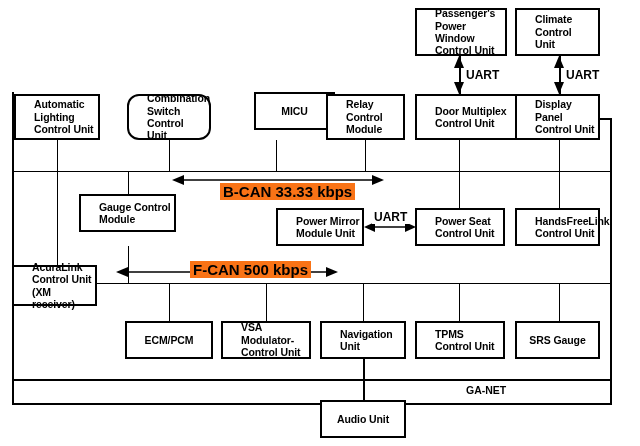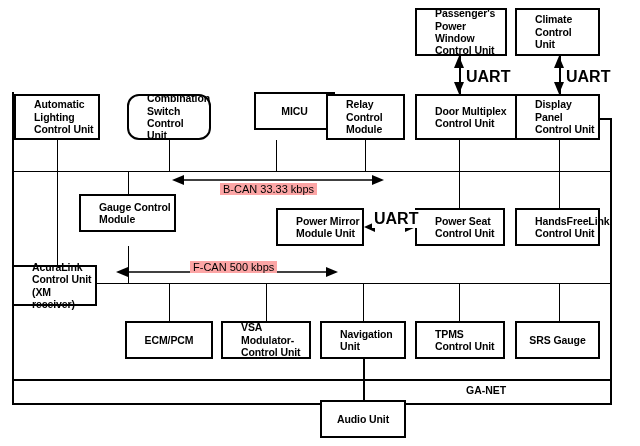--- a/index.html
+++ b/index.html
@@ -42,39 +42,39 @@
   .vline{position:absolute;background:#000;width:1px;z-index:2;}
   .hline.thick{height:2px;}
   .vline.thick{width:2px;}
 
   
   .frameline{position:absolute;background:#000;z-index:1;}
 
   
   .buslabel{
     position:absolute;
-    font-size:11px;
-    font-weight:normal;
+    font-size:15px;
+    font-weight:bold;
     color:#000;
     white-space:nowrap;
     z-index:7;
-    background:#fca5a5;
+    background:#f97316;
     padding:0 3px;
   }
   .netlabel{
     position:absolute;
     font-size:10.5px;
     font-weight:bold;
     color:#000;
     white-space:nowrap;
     z-index:7;
   }
   .uartlabel{
     position:absolute;
-    font-size:16px;
+    font-size:12px;
     font-weight:bold;
     color:#000;
     white-space:nowrap;
     z-index:7;
     background:#fff;
     padding:0 2px;
   }
   
   .arrowsvg{position:absolute;z-index:5;overflow:visible;}
 </style>

